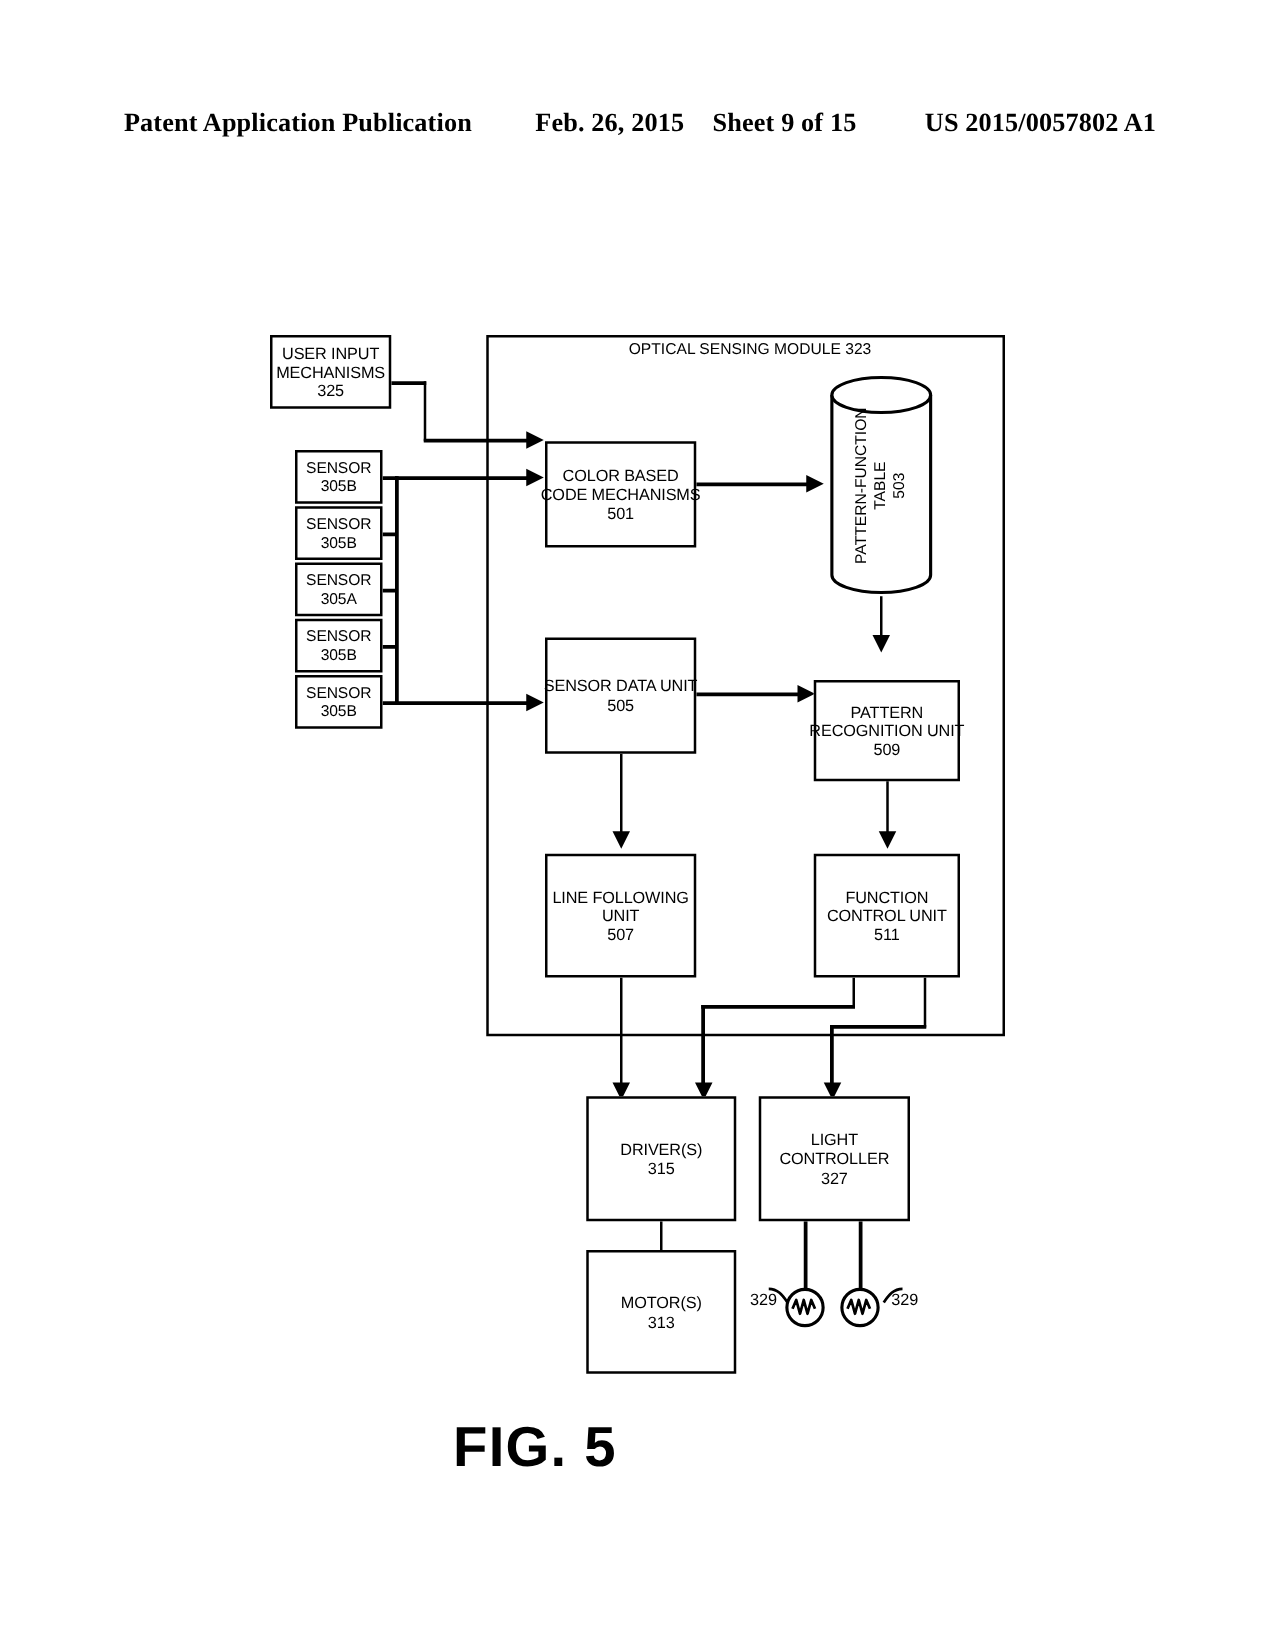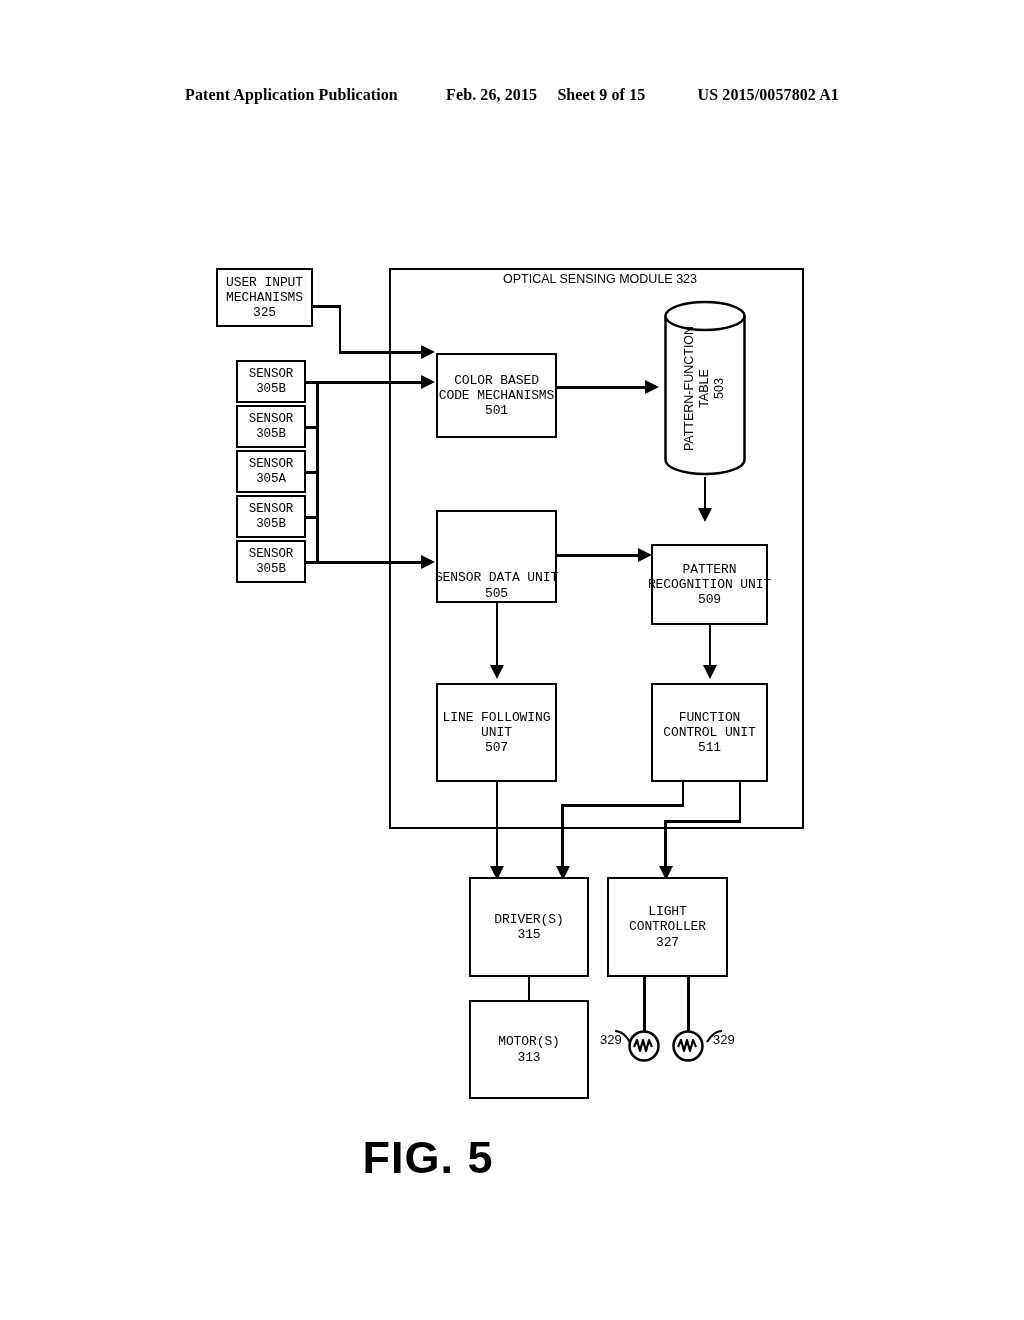--- a/index.html
+++ b/index.html
@@ -19,21 +19,21 @@
 
   
   #page-header {
     position: absolute;
     top: 86px;
     left: 0;
     width: 1024px;
     text-align: center;
     font-family: "Liberation Serif", serif;
     font-weight: bold;
-    font-size: 16px;
+    font-size: 21px;
     letter-spacing: 0.1px;
     white-space: nowrap;
   }
   #page-header .hdr-seg { display: inline-block; }
   #page-header .gap-a { display: inline-block; width: 40px; }
   #page-header .gap-b { display: inline-block; width: 12px; }
   #page-header .gap-c { display: inline-block; width: 44px; }
 
   
   #figure {
@@ -53,21 +53,21 @@
     display: flex;
     flex-direction: column;
     align-items: center;
     justify-content: center;
     text-align: center;
     line-height: 1.18;
     font-size: 13px;
     letter-spacing: -0.1px;
     z-index: 3;
   }
-  .node .ln { display: block; white-space: nowrap; font-family: Liberation Mono, monospace; }
+  .node .ln { display: block; white-space: nowrap; }
 
   .node.small { font-size: 12.5px; }
 
   
   #module-container {
     position: absolute;
     left: 389px;
     top: 268px;
     width: 415px;
     height: 561px;
@@ -258,21 +258,21 @@
     <div class="rot">
       <div>PATTERN-FUNCTION</div>
       <div>TABLE</div>
       <div>503</div>
     </div>
   </div>
 
   <div class="ln-v" style="left:703.5px; top:477px; height:39px;"></div>
   <div class="arrow-d" style="left:698px; top:508px;"></div>
 
-  <div class="node" style="left:436px; top:510px; width:121px; height:93px;justify-content:flex-end;">
+  <div class="node" style="left:436px; top:510px; width:121px; height:93px;">
     <span class="ln">SENSOR DATA UNIT</span>
     <span class="ln">505</span>
   </div>
 
   <div class="ln-h" style="left:557px; top:554px; width:82px;"></div>
   <div class="arrow-r" style="left:638px; top:548px;"></div>
 
   <div class="ln-v" style="left:495.5px; top:603px; height:70px;"></div>
   <div class="arrow-d" style="left:490px; top:665px;"></div>
 

